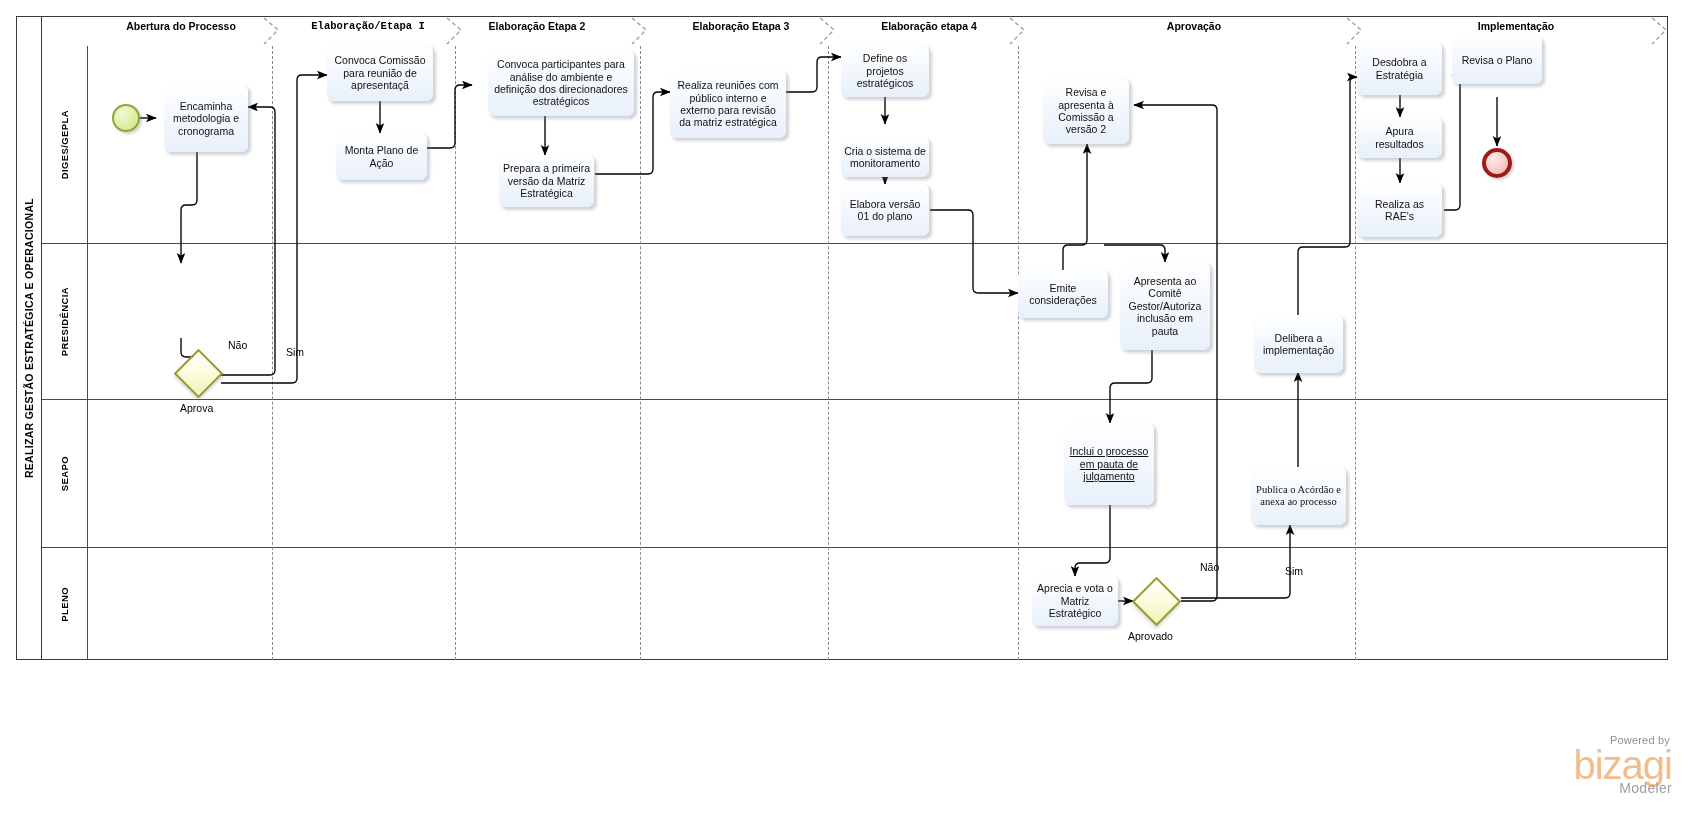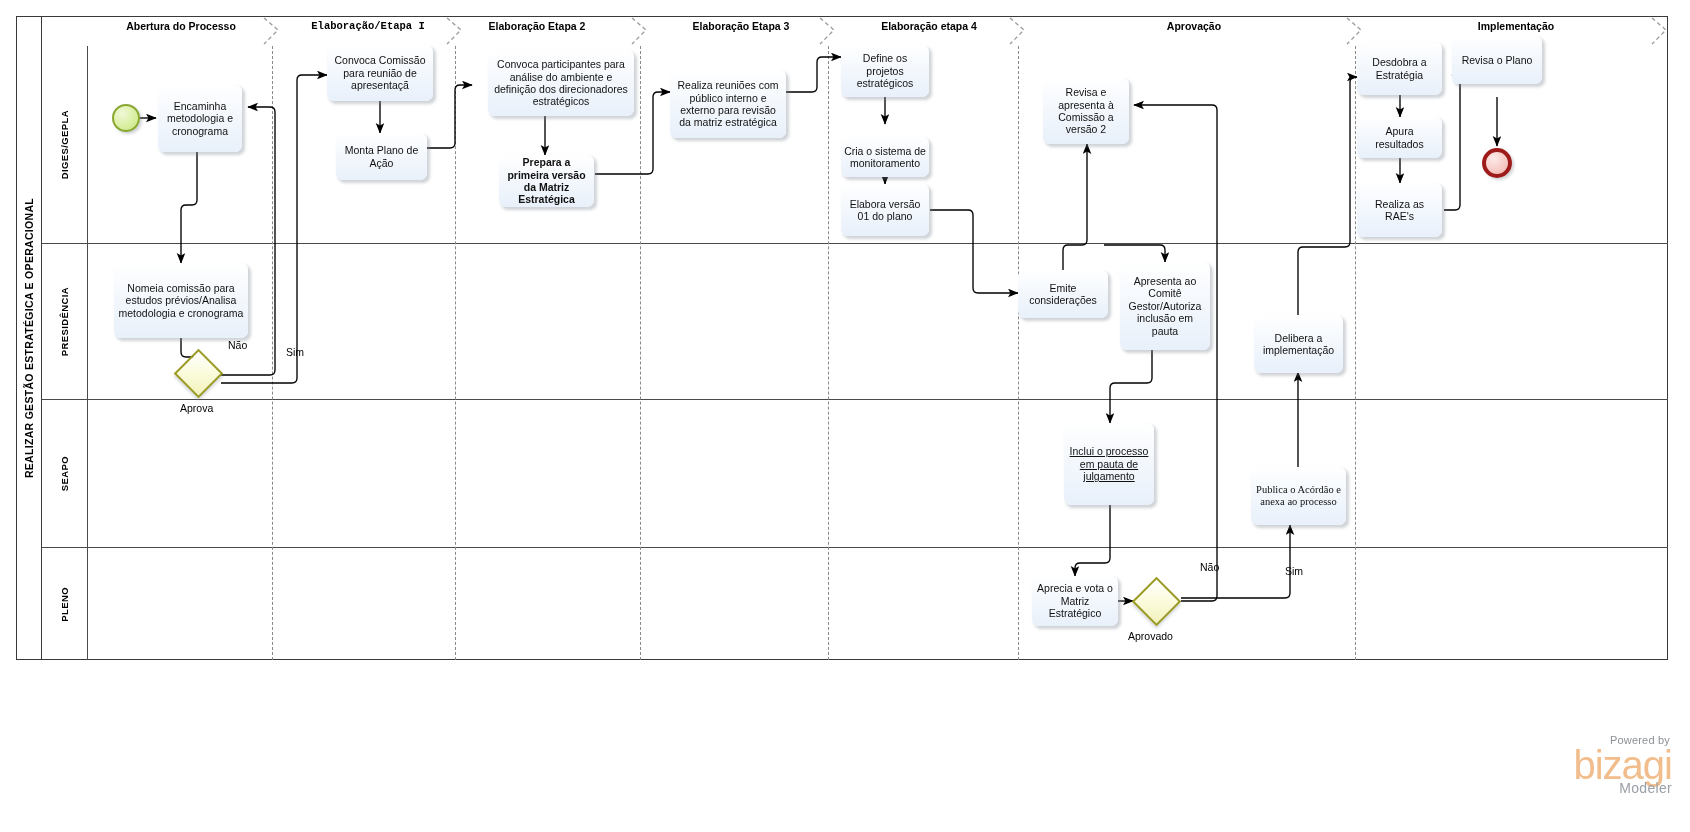--- a/index.html
+++ b/index.html
@@ -340,37 +340,37 @@
   <div class="flow-label" style="left:180px;top:402px;">Aprova</div>
 
   <div class="gateway" style="left:1139px;top:584px;width:35px;height:35px;"></div>
   <div class="flow-label" style="left:1128px;top:630px;">Aprovado</div>
 
   <div class="flow-label" style="left:228px;top:339px;">Não</div>
   <div class="flow-label" style="left:286px;top:346px;">Sim</div>
   <div class="flow-label" style="left:1200px;top:561px;">Não</div>
   <div class="flow-label" style="left:1285px;top:565px;">Sim</div>
 
-  <div class="task" style="left:158px;top:85px;width:84px;height:67px;">
+  <div class="task" style="left:164px;top:85px;width:84px;height:67px;">
     <span>Encaminha metodologia e cronograma</span>
   </div>
 
   <div class="task" style="left:327px;top:45px;width:106px;height:56px;">
     <span>Convoca Comissão para reunião de apresentaçã</span>
   </div>
 
   <div class="task" style="left:336px;top:133px;width:91px;height:47px;">
     <span>Monta Plano de Ação</span>
   </div>
 
   <div class="task" style="left:468px;top:50px;width:146px;height:66px;margin-left:20px;">
     <span>Convoca participantes para análise do ambiente e definição dos direcionadores estratégicos</span>
   </div>
 
-  <div class="task" style="left:499px;top:155px;width:95px;height:52px;font-weight:bold;">
+  <div class="task" style="left:499px;top:155px;width:95px;height:52px;">
     <span>Prepara a primeira versão da Matriz Estratégica</span>
   </div>
 
   <div class="task" style="left:670px;top:70px;width:116px;height:68px;">
     <span>Realiza reuniões com público interno e externo para revisão da matriz estratégica</span>
   </div>
 
   <div class="task" style="left:841px;top:45px;width:88px;height:52px;">
     <span>Define os projetos estratégicos</span>
   </div>
@@ -396,23 +396,20 @@
   </div>
 
   <div class="task" style="left:1357px;top:183px;width:85px;height:54px;">
     <span>Realiza as RAE's</span>
   </div>
 
   <div class="task" style="left:1452px;top:36px;width:90px;height:48px;">
     <span>Revisa o Plano</span>
   </div>
 
-  <div class="task" style="left:114px;top:263px;width:134px;height:75px;">
-    <span>Nomeia comissão para estudos prévios/Analisa metodologia e cronograma</span>
-  </div>
 
   <div class="task" style="left:1018px;top:270px;width:90px;height:48px;">
     <span>Emite considerações</span>
   </div>
 
   <div class="task" style="left:1120px;top:262px;width:90px;height:88px;">
     <span>Apresenta ao Comitê Gestor/Autoriza inclusão em pauta</span>
   </div>
 
   <div class="task" style="left:1254px;top:315px;width:89px;height:58px;">

